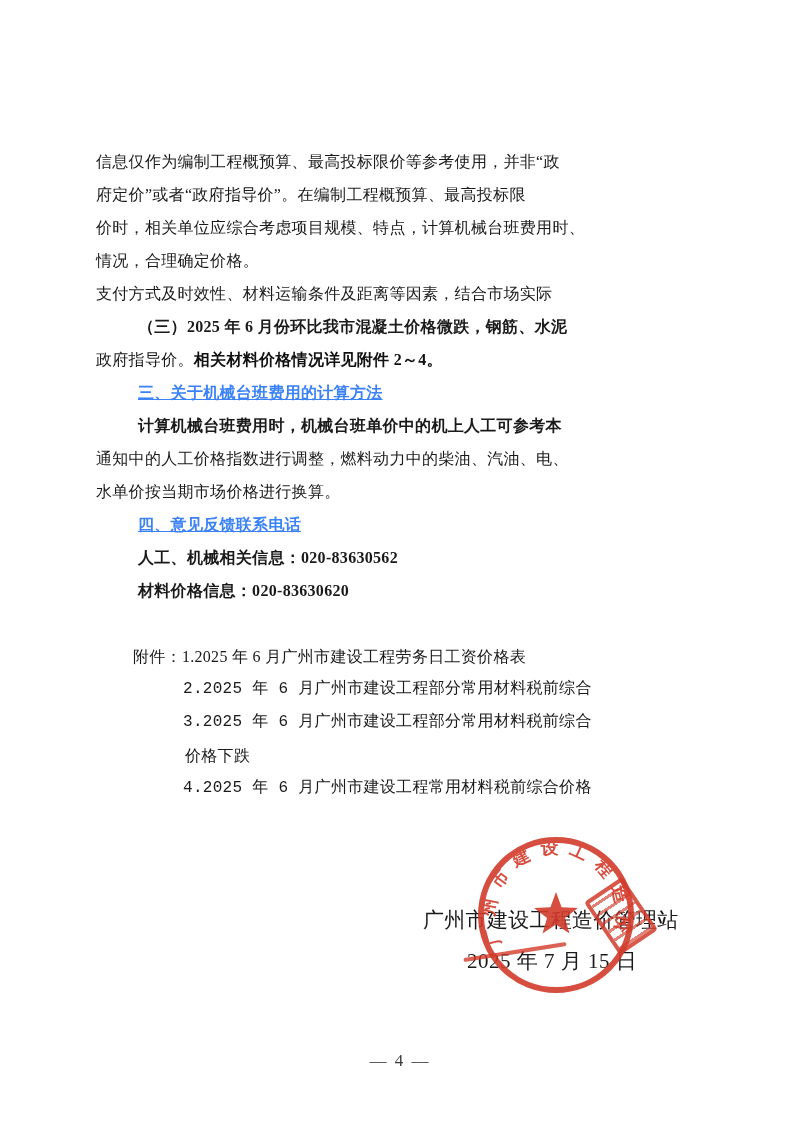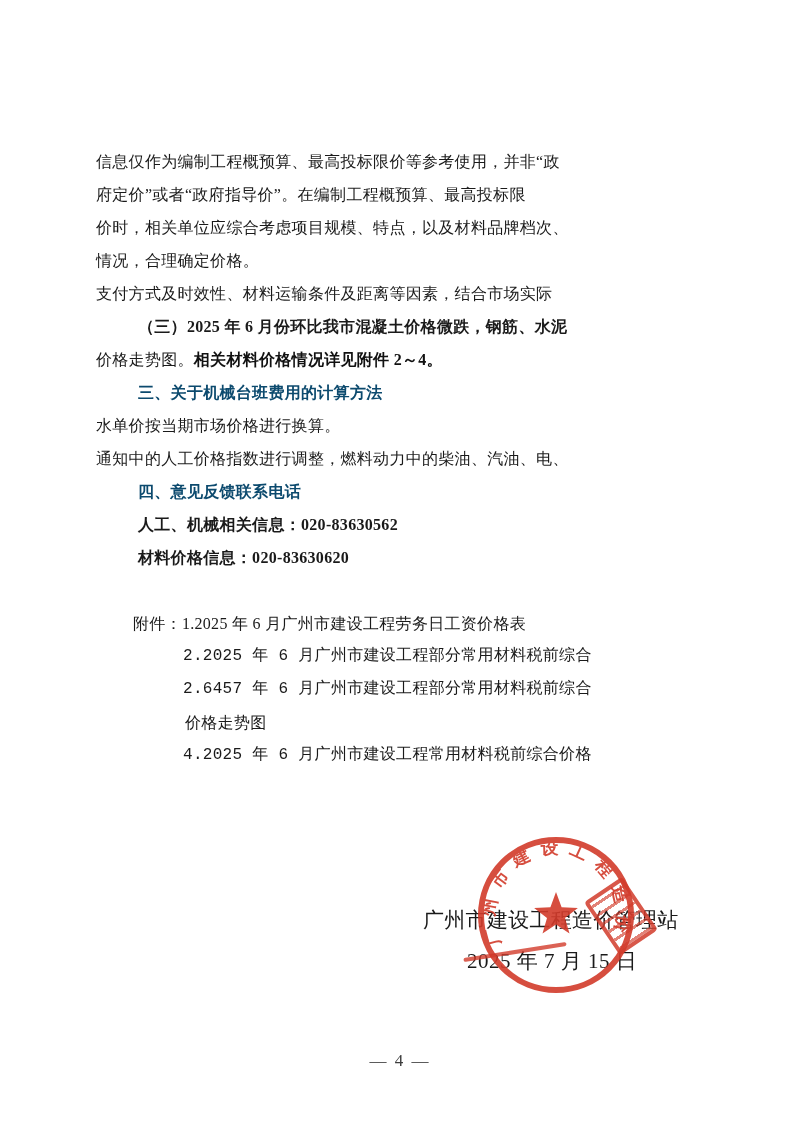--- a/index.html
+++ b/index.html
@@ -24,21 +24,22 @@
     font-size: 16px;
     line-height: 33px;
     height: 33px;
     letter-spacing: 0.3px;
     white-space: nowrap;
   }
   .indent { text-indent: 42px; font-weight: bold; }
   .heading {
     font-family: "Liberation Sans", "DejaVu Sans", sans-serif;
     font-weight: 700;
-    color: #0c4a6e;
+    color: #3b82f6;
+    text-decoration: underline;
   }
   .bold-inline {
     font-family: Liberation Serif, serif;
     font-weight: 700;
     color: #111;
   }
   .attachments { margin-top: 33px; padding-left: 37px; }
   .att-first { display: flex; }
   .att-label { flex: 0 0 auto; }
   .att-item { padding-left: 50px; font-family: Liberation Mono, monospace; }
@@ -109,43 +110,44 @@
   }
 </style>
 </head>
 <body>
 
 <div class="page">
   <div class="content">
 
     <div class="line">信息仅作为编制工程概预算、最高投标限价等参考使用，并非“政</div>
     <div class="line">府定价”或者“政府指导价”。在编制工程概预算、最高投标限</div>
-    <div class="line">价时，相关单位应综合考虑项目规模、特点，以及材料品牌档次、</div>
+    <div class="line">价时，相关单位应综合考虑项目规模、特点，计算机械台班费用时、</div>
     <div class="line">情况，合理确定价格。</div>
     <div class="line">支付方式及时效性、材料运输条件及距离等因素，结合市场实际</div>
 
     <div class="line indent">（三）2025 年 6 月份环比我市混凝土价格微跌，钢筋、水泥</div>
-    <div class="line"><span>价格走势图。</span><span class="bold-inline">相关材料价格情况详见附件 2～4。</span></div>
+    <div class="line"><span>政府指导价。</span><span class="bold-inline">相关材料价格情况详见附件 2～4。</span></div>
 
     <div class="line indent heading">三、关于机械台班费用的计算方法</div>
+    <div class="line indent">计算机械台班费用时，机械台班单价中的机上人工可参考本</div>
+    <div class="line">通知中的人工价格指数进行调整，燃料动力中的柴油、汽油、电、</div>
     <div class="line">水单价按当期市场价格进行换算。</div>
-    <div class="line">通知中的人工价格指数进行调整，燃料动力中的柴油、汽油、电、</div>
 
     <div class="line indent heading">四、意见反馈联系电话</div>
     <div class="line indent">人工、机械相关信息：020-83630562</div>
     <div class="line indent">材料价格信息：020-83630620</div>
 
     <div class="attachments">
       <div class="line att-first">
           <span class="att-label">附件：</span>
           <span>1.2025 年 6 月广州市建设工程劳务日工资价格表</span>
         </div>
       <div class="line att-item">2.2025 年 6 月广州市建设工程部分常用材料税前综合</div>
-      <div class="line att-item">2.6457 年 6 月广州市建设工程部分常用材料税前综合</div>
-      <div class="line att-cont">价格走势图</div>
+      <div class="line att-item">3.2025 年 6 月广州市建设工程部分常用材料税前综合</div>
+      <div class="line att-cont">价格下跌</div>
       <div class="line att-item">4.2025 年 6 月广州市建设工程常用材料税前综合价格</div>
     </div>
   </div>
 
   <div class="signature-org">广州市建设工程造价管理站</div>
   <div class="signature-date">2025 年 7 月 15 日</div>
 
   <svg class="seal" viewBox="0 0 164 164" xmlns="http://www.w3.org/2000/svg">
     <defs>
       <path id="sealRingPath" d="M 29,112 A 61,61 0 1 1 135,112" fill="none"></path>

